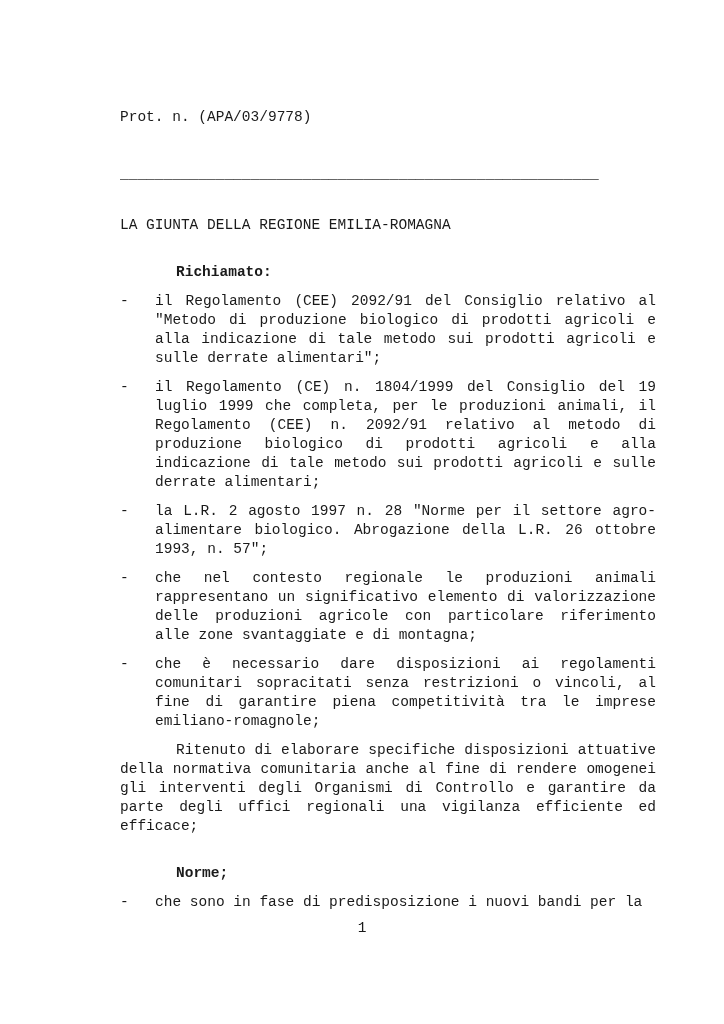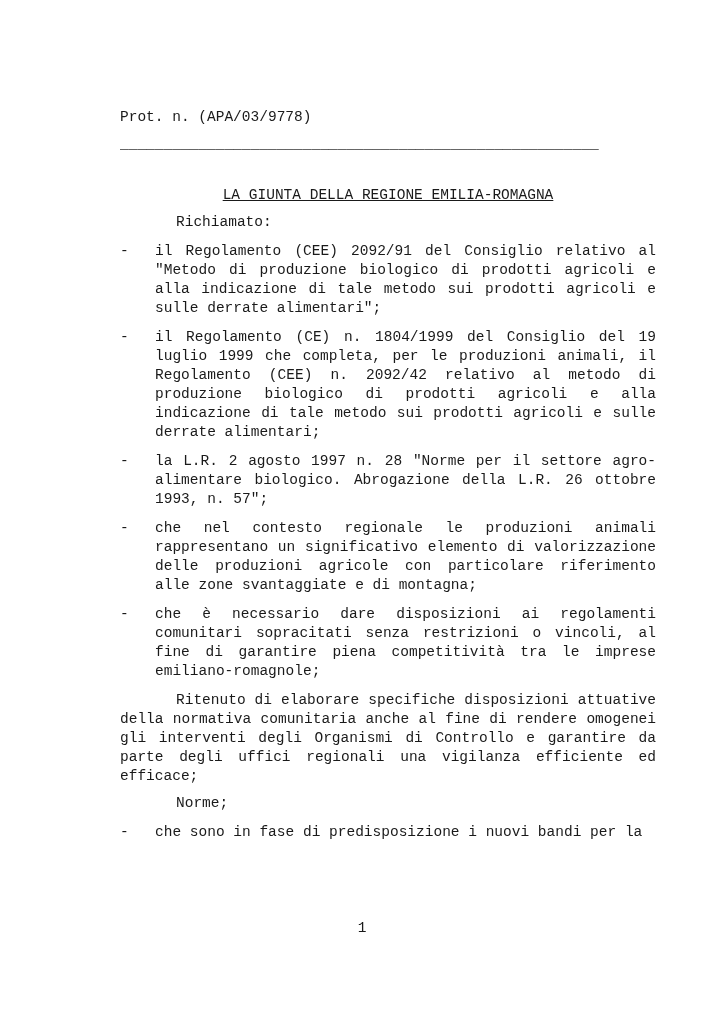--- a/index.html
+++ b/index.html
@@ -12,34 +12,34 @@
     font-family: "Liberation Mono", "DejaVu Sans Mono", monospace;
     font-size: 14.5px;
     line-height: 19px;
     overflow: hidden;
   }
   .page {
     padding: 108px 68px 0 120px;
   }
   .prot { white-space: nowrap; }
   .sep {
-    margin-top: 8px;
+    margin-top: 38px;
     white-space: nowrap;
     overflow: hidden;
     letter-spacing: 0;
   }
   .title {
     margin-top: 32px;
-    text-align: center;
+    text-align: left;
     white-space: nowrap;
-    text-decoration: underline;
   }
   .heading {
-    margin-top: 8px;
+    margin-top: 28px;
     text-indent: 56px;
+    font-weight: bold;
   }
   .para {
     margin-top: 10px;
     text-align: justify;
     text-indent: 56px;
   }
   .list {
     margin-top: 10px;
     display: flex;
   }
@@ -72,21 +72,21 @@
 
   <div class="heading">Richiamato:</div>
 
   <div class="list">
     <span class="dash">-</span>
     <span class="body">il Regolamento (CEE) 2092/91 del Consiglio relativo al "Metodo di produzione biologico di prodotti agricoli e alla indicazione di tale metodo sui prodotti agricoli e sulle derrate alimentari";</span>
   </div>
 
   <div class="list">
     <span class="dash">-</span>
-    <span class="body">il Regolamento (CE) n. 1804/1999 del Consiglio del 19 luglio 1999 che completa, per le produzioni animali, il Regolamento (CEE) n. 2092/42 relativo al metodo di produzione biologico di prodotti agricoli e alla indicazione di tale metodo sui prodotti agricoli e sulle derrate alimentari;</span>
+    <span class="body">il Regolamento (CE) n. 1804/1999 del Consiglio del 19 luglio 1999 che completa, per le produzioni animali, il Regolamento (CEE) n. 2092/91 relativo al metodo di produzione biologico di prodotti agricoli e alla indicazione di tale metodo sui prodotti agricoli e sulle derrate alimentari;</span>
   </div>
 
   <div class="list">
     <span class="dash">-</span>
     <span class="body">la L.R. 2 agosto 1997 n. 28 "Norme per il settore agro-alimentare biologico. Abrogazione della L.R. 26 ottobre 1993, n. 57";</span>
   </div>
 
 
   <div class="list">
     <span class="dash">-</span>

